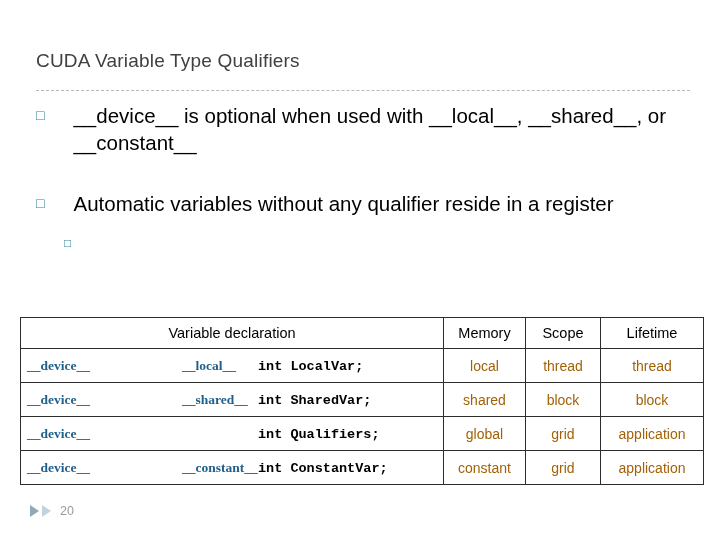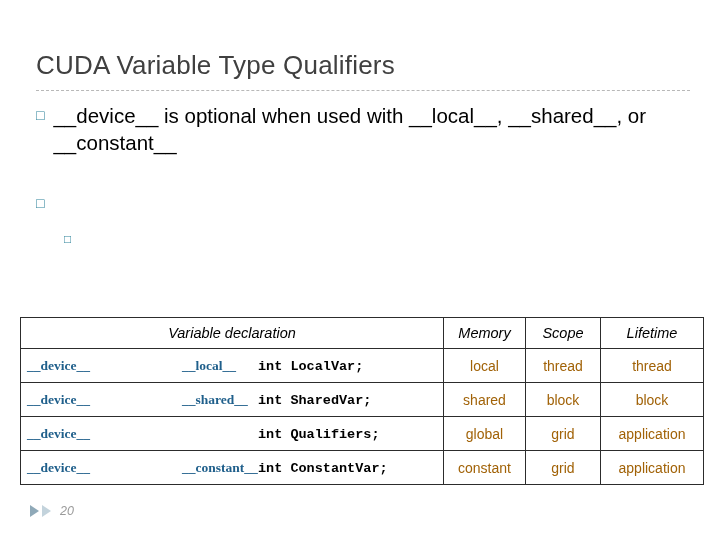--- a/index.html
+++ b/index.html
@@ -19,21 +19,21 @@
     width: 720px;
     height: 540px;
     box-sizing: border-box;
   }
 
   
   .title {
     position: absolute;
     left: 36px;
     top: 50px;
-    font-size: 26px;
+    font-size: 19px;
     color: #404040;
     font-weight: normal;
     letter-spacing: 0.2px;
     white-space: nowrap;
   }
   .title-rule {
     position: absolute;
     left: 36px;
     right: 30px;
     top: 90px;
@@ -56,20 +56,21 @@
     color: #31859c;
     font-size: 15px;
     line-height: 1.25;
     margin-right: 9px;
     flex: 0 0 auto;
   }
   .bullet-l1 .bullet-text {
     font-size: 20.5px;
     line-height: 1.32;
     color: #000000;
+    margin-left: 20px;
   }
   .bullet-l1 .bullet-marker {
     font-size: 14px;
     padding-top: 5px;
   }
   .bullet-l2 {
     margin-left: 28px;
     margin-top: 2px;
   }
   .bullet-l2 .bullet-text {
@@ -100,21 +101,20 @@
     border: 1px solid #2c2c2c;
     padding: 0;
     vertical-align: middle;
   }
   table.qual th {
     font-weight: normal;
     font-size: 14.5px;
     text-align: center;
     height: 30px;
     color: #000;
-    font-style: italic;
   }
   .col-decl { width: 423px; }
   .col-mem  { width: 82px; }
   .col-scope{ width: 75px; }
   .col-life { width: 103px; }
 
   .row-cell {
     height: 33px;
   }
   .decl-cell {
@@ -168,21 +168,20 @@
   .tri2 {
     width: 0; height: 0;
     border-left: 9px solid #c3d3dc;
     border-top: 6px solid transparent;
     border-bottom: 6px solid transparent;
     margin-right: 9px;
   }
   .pagenum {
     font-size: 12.5px;
     color: #9a9a9a;
-    font-style: italic;
   }
 </style>
 </head>
 <body>
 
 <div class="slide">
 
   <div class="title">CUDA Variable Type Qualifiers</div>
   <div class="title-rule"></div>
 
@@ -190,20 +189,21 @@
 
     <div class="bullet bullet-l1">
       <span class="bullet-marker">□</span>
       <span class="bullet-text">__device__ is optional when used with __local__, __shared__, or __constant__</span>
     </div>
 
     <div class="gap-1"></div>
 
     <div class="bullet bullet-l1">
       <span class="bullet-marker">□</span>
+      <span class="bullet-text">Automatic variables without any qualifier reside in a register</span>
     </div>
 
     <div class="gap-2"></div>
 
     <div class="bullet bullet-l2">
       <span class="bullet-marker">□</span>
     </div>
 
   </div>
 

